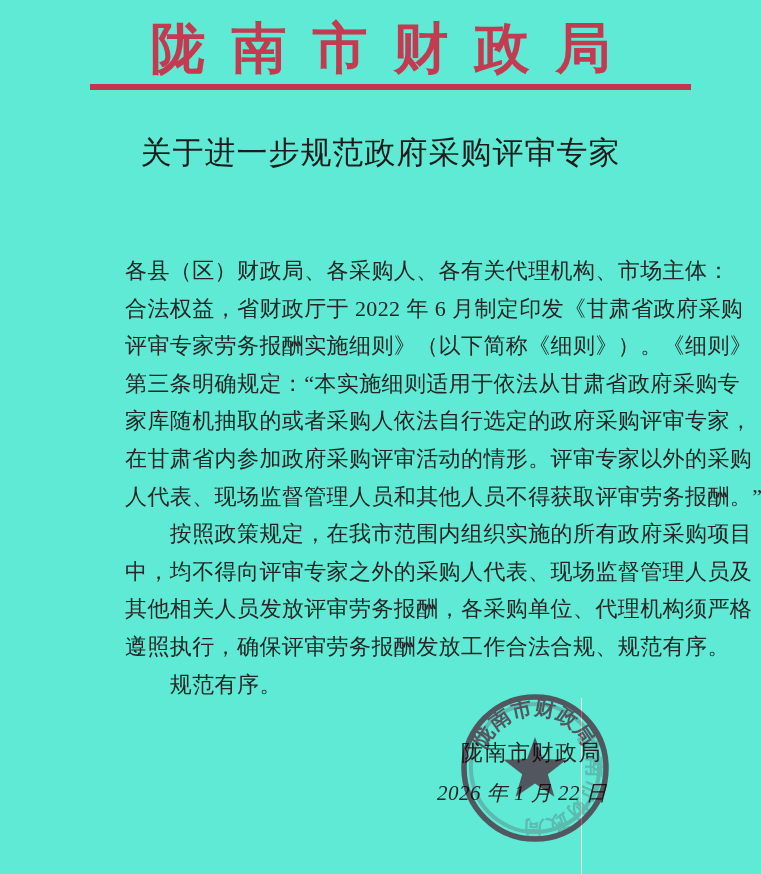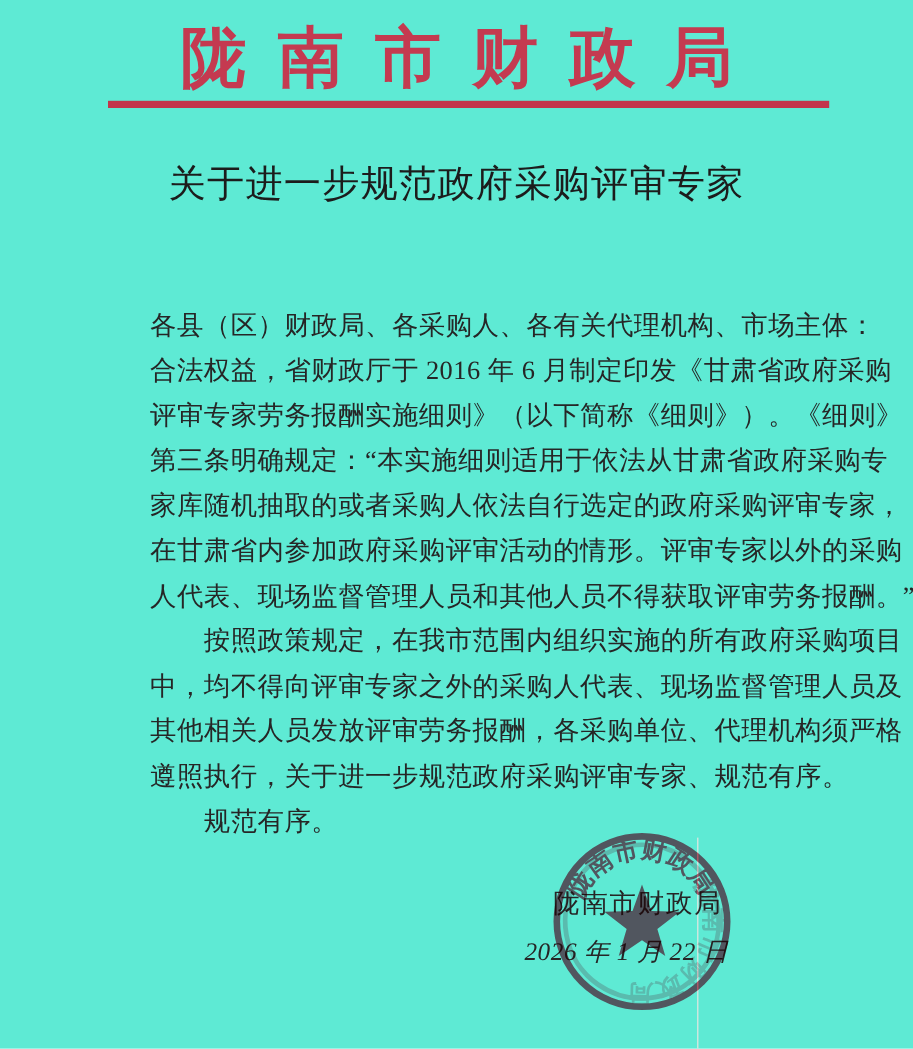--- a/index.html
+++ b/index.html
@@ -104,30 +104,30 @@
   <div class="org-name">陇南市财政局</div>
 
   <div class="red-line"></div>
 
   <div class="doc-title">
     <div>关于进一步规范政府采购评审专家</div>
   </div>
 
   <div class="body-text">
     <div class="line">各县（区）财政局、各采购人、各有关代理机构、市场主体：</div>
-    <div class="line">合法权益，省财政厅于 2016 年 6 月制定印发《甘肃省政府采购</div>
+    <div class="line">合法权益，省财政厅于 2022 年 6 月制定印发《甘肃省政府采购</div>
     <div class="line">评审专家劳务报酬实施细则》（以下简称《细则》）。《细则》</div>
     <div class="line">第三条明确规定：“本实施细则适用于依法从甘肃省政府采购专</div>
     <div class="line">家库随机抽取的或者采购人依法自行选定的政府采购评审专家，</div>
     <div class="line">在甘肃省内参加政府采购评审活动的情形。评审专家以外的采购</div>
     <div class="line">人代表、现场监督管理人员和其他人员不得获取评审劳务报酬。”</div>
     <div class="line">　　按照政策规定，在我市范围内组织实施的所有政府采购项目</div>
     <div class="line">中，均不得向评审专家之外的采购人代表、现场监督管理人员及</div>
     <div class="line">其他相关人员发放评审劳务报酬，各采购单位、代理机构须严格</div>
-    <div class="line">遵照执行，关于进一步规范政府采购评审专家、规范有序。</div>
+    <div class="line">遵照执行，确保评审劳务报酬发放工作合法合规、规范有序。</div>
     <div class="line">　　规范有序。</div>
   </div>
 
   <div class="fold-line"></div>
 
   <div class="sig-org">陇南市财政局</div>
   <div class="sig-date">2026 年 1 月 22 日</div>
 
   <svg class="seal" viewBox="0 0 175 172" xmlns="http://www.w3.org/2000/svg">
     <defs>

